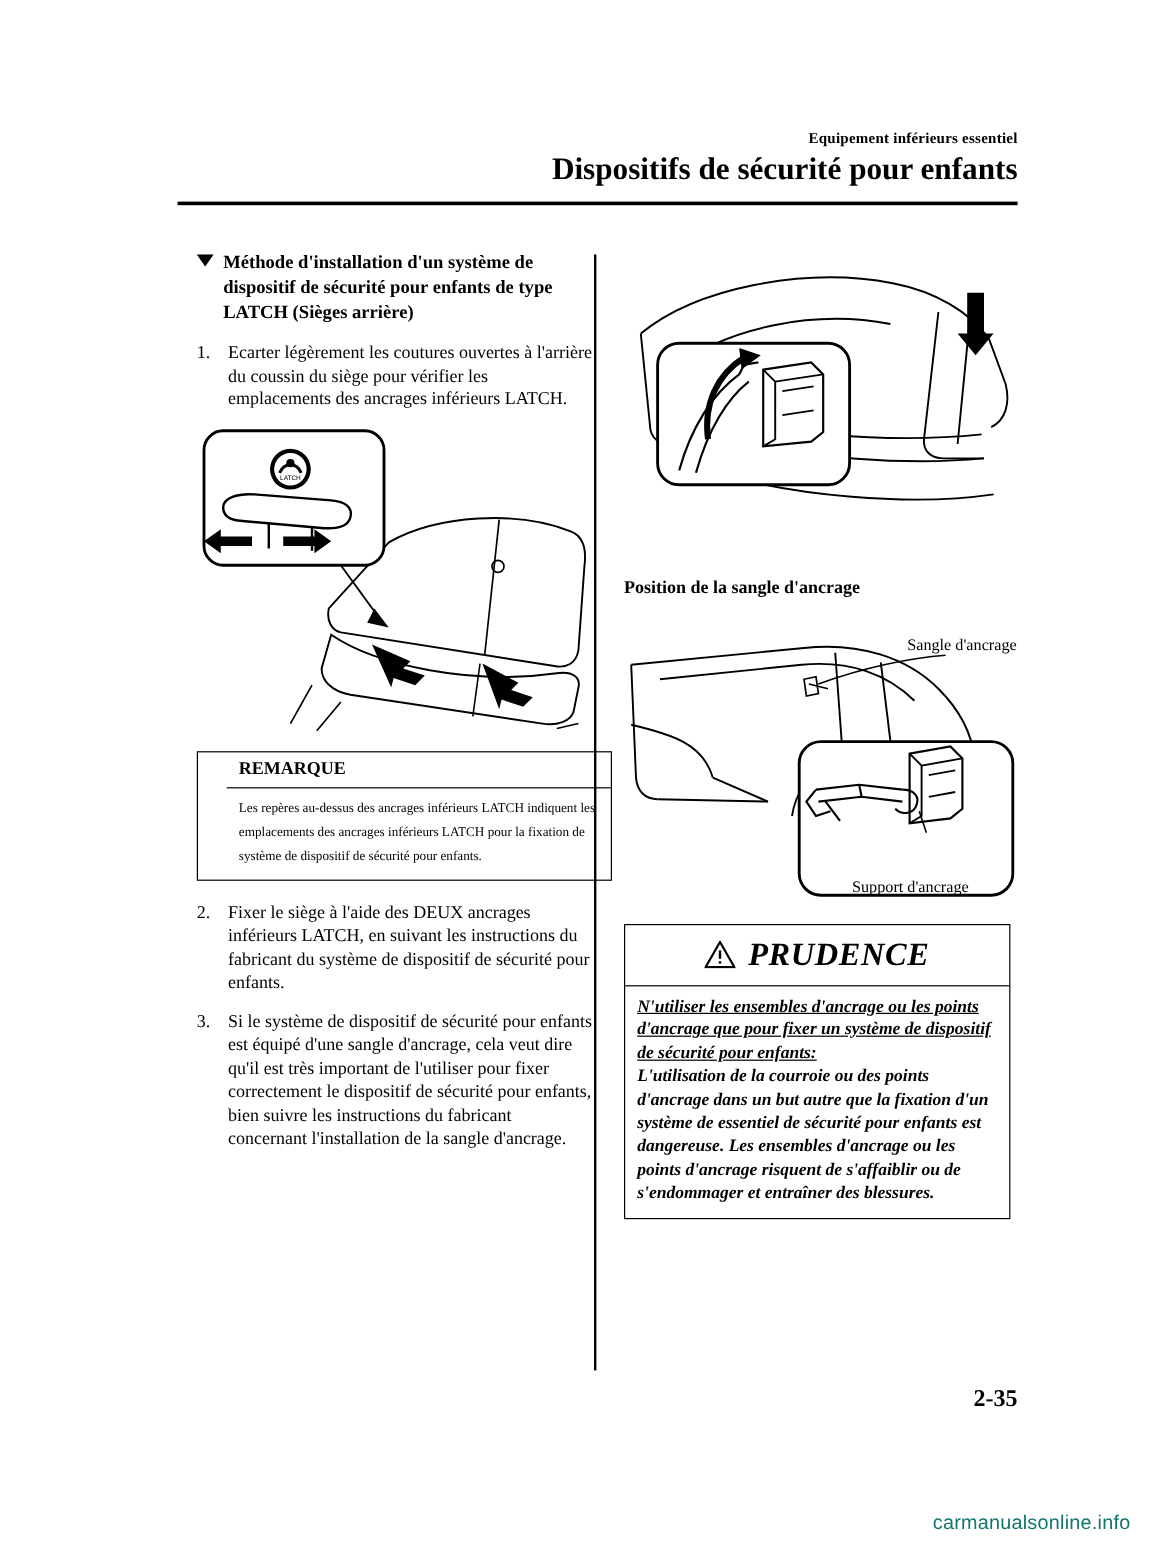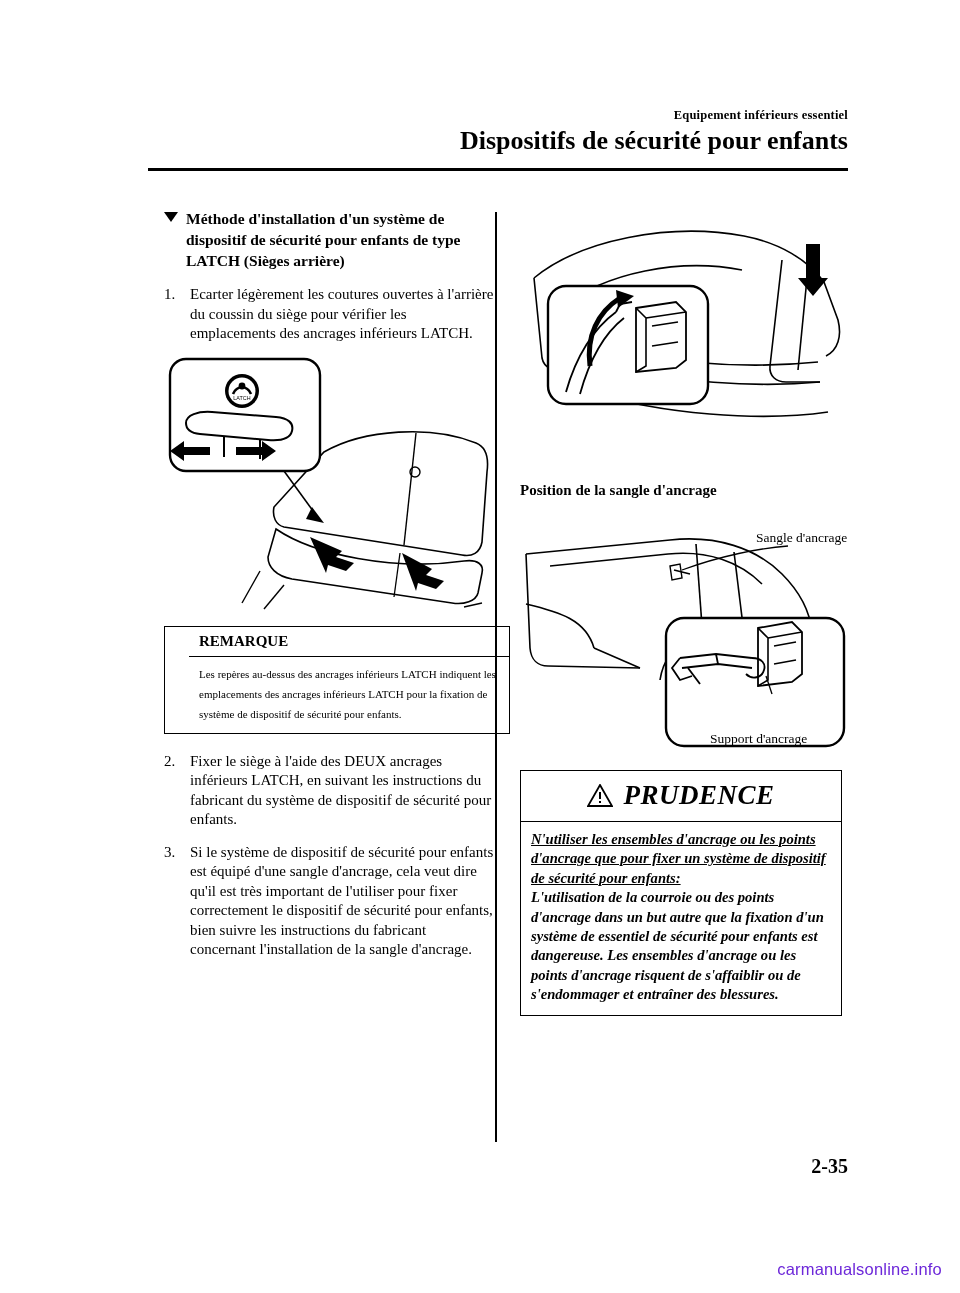--- a/index.html
+++ b/index.html
@@ -195,21 +195,21 @@
     font-weight: bold;
   }
 
   
   .watermark {
     position: absolute;
     right: 18px;
     bottom: 14px;
     font-family: "Liberation Sans", sans-serif;
     font-size: 16.5px;
-    color: #6d28d9;
+    color: #0f766e;
     letter-spacing: 0.2px;
   }
 </style>
 </head>
 <body>
 
 <div class="header">
   <div class="eyebrow">Equipement inférieurs essentiel</div>
   <div class="chapter-title">Dispositifs de sécurité pour enfants</div>
 </div>

